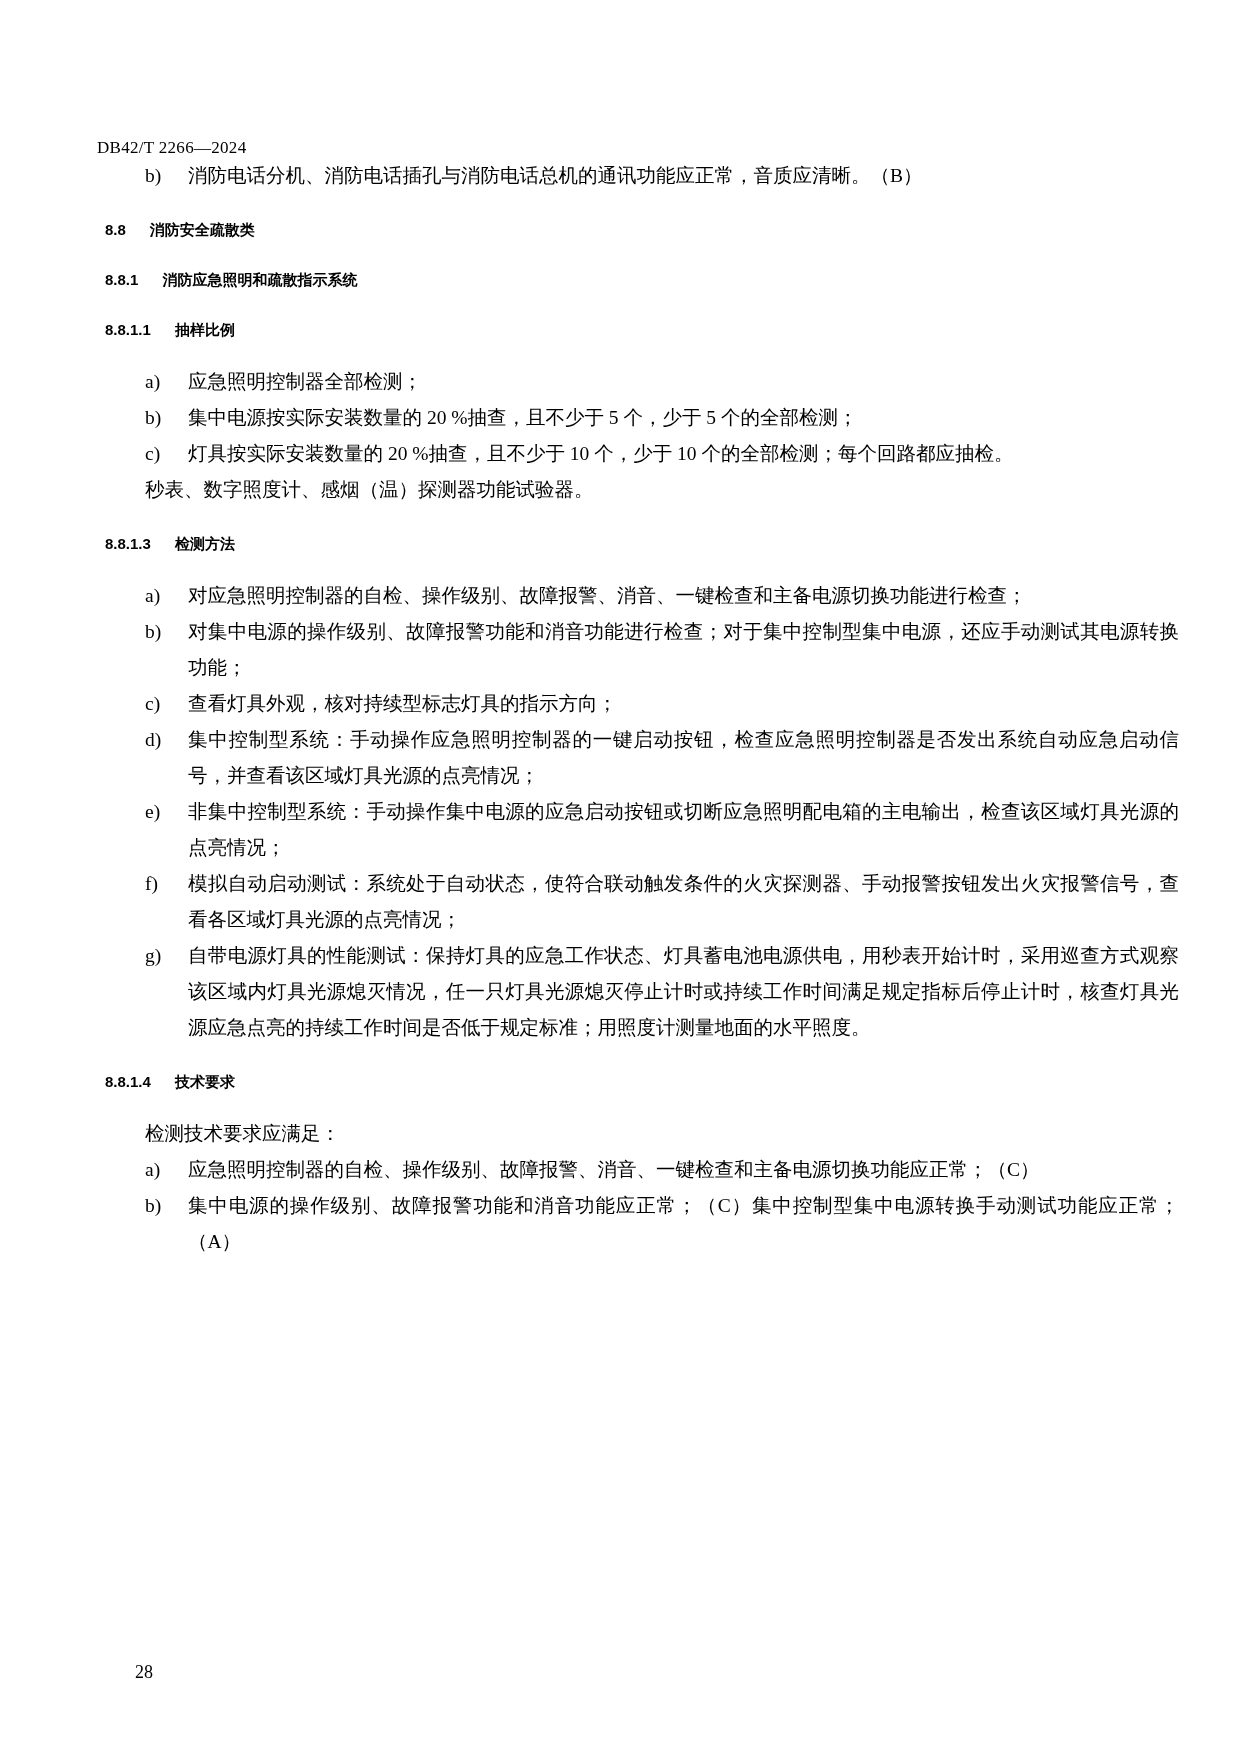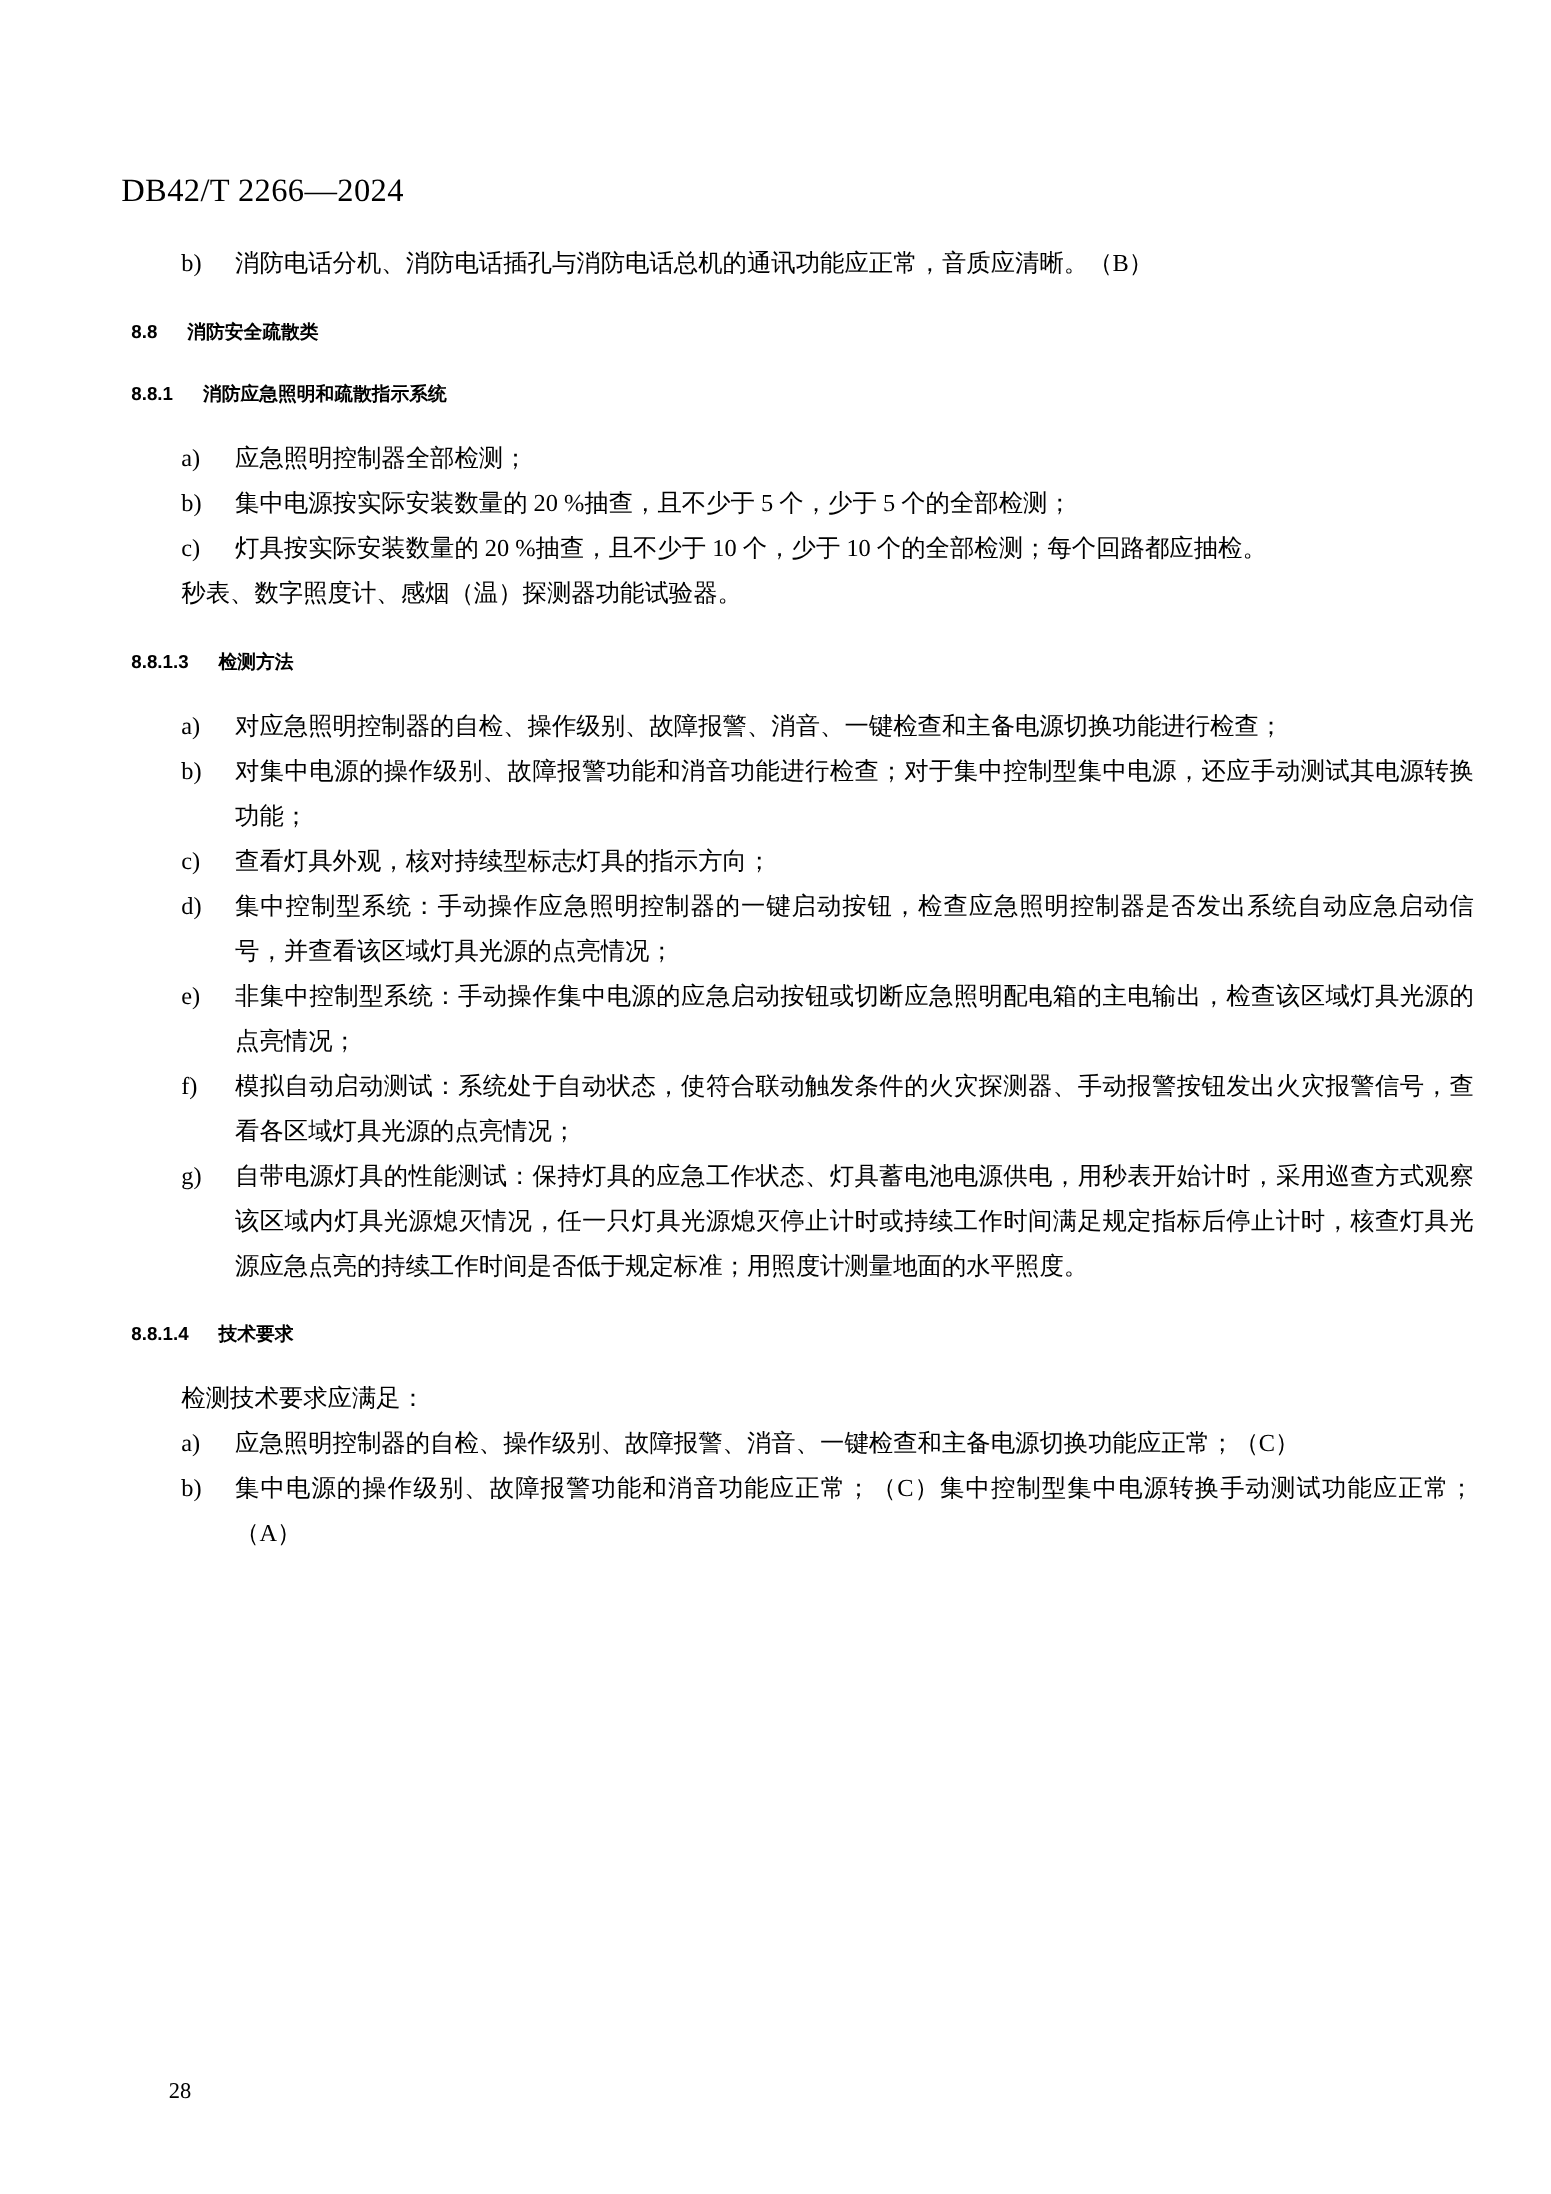--- a/index.html
+++ b/index.html
@@ -11,23 +11,22 @@
     color: #000000;
     font-family: "Liberation Serif", "DejaVu Serif", serif;
     font-size: 19.5px;
     position: relative;
     overflow: hidden;
   }
   .page {
     padding: 138px 62px 0 97px;
   }
   .doc-number {
-    font-size: 26px;
+    font-size: 17px;
     letter-spacing: 0.3px;
-    margin-bottom: 26px;
   }
   .heading {
     font-family: "Liberation Sans", "DejaVu Sans", sans-serif;
     font-weight: bold;
     font-size: 15px;
     display: flex;
     align-items: baseline;
     line-height: 28px;
     margin: 22px 0 20px 8px;
   }
@@ -72,20 +71,24 @@
   <div class="heading">
     <span class="h-num">8.8</span>
     <span class="h-title">消防安全疏散类</span>
   </div>
 
   <div class="heading">
     <span class="h-num">8.8.1</span>
     <span class="h-title">消防应急照明和疏散指示系统</span>
   </div>
 
+  <div class="heading">
+    <span class="h-num">8.8.1.1</span>
+    <span class="h-title">抽样比例</span>
+  </div>
 
 
   <div class="li">
     <span class="marker">a)</span>
     <span class="li-text">应急照明控制器全部检测；</span>
   </div>
   <div class="li">
     <span class="marker">b)</span>
     <span class="li-text">集中电源按实际安装数量的 20 %抽查，且不少于 5 个，少于 5 个的全部检测；</span>
   </div>

